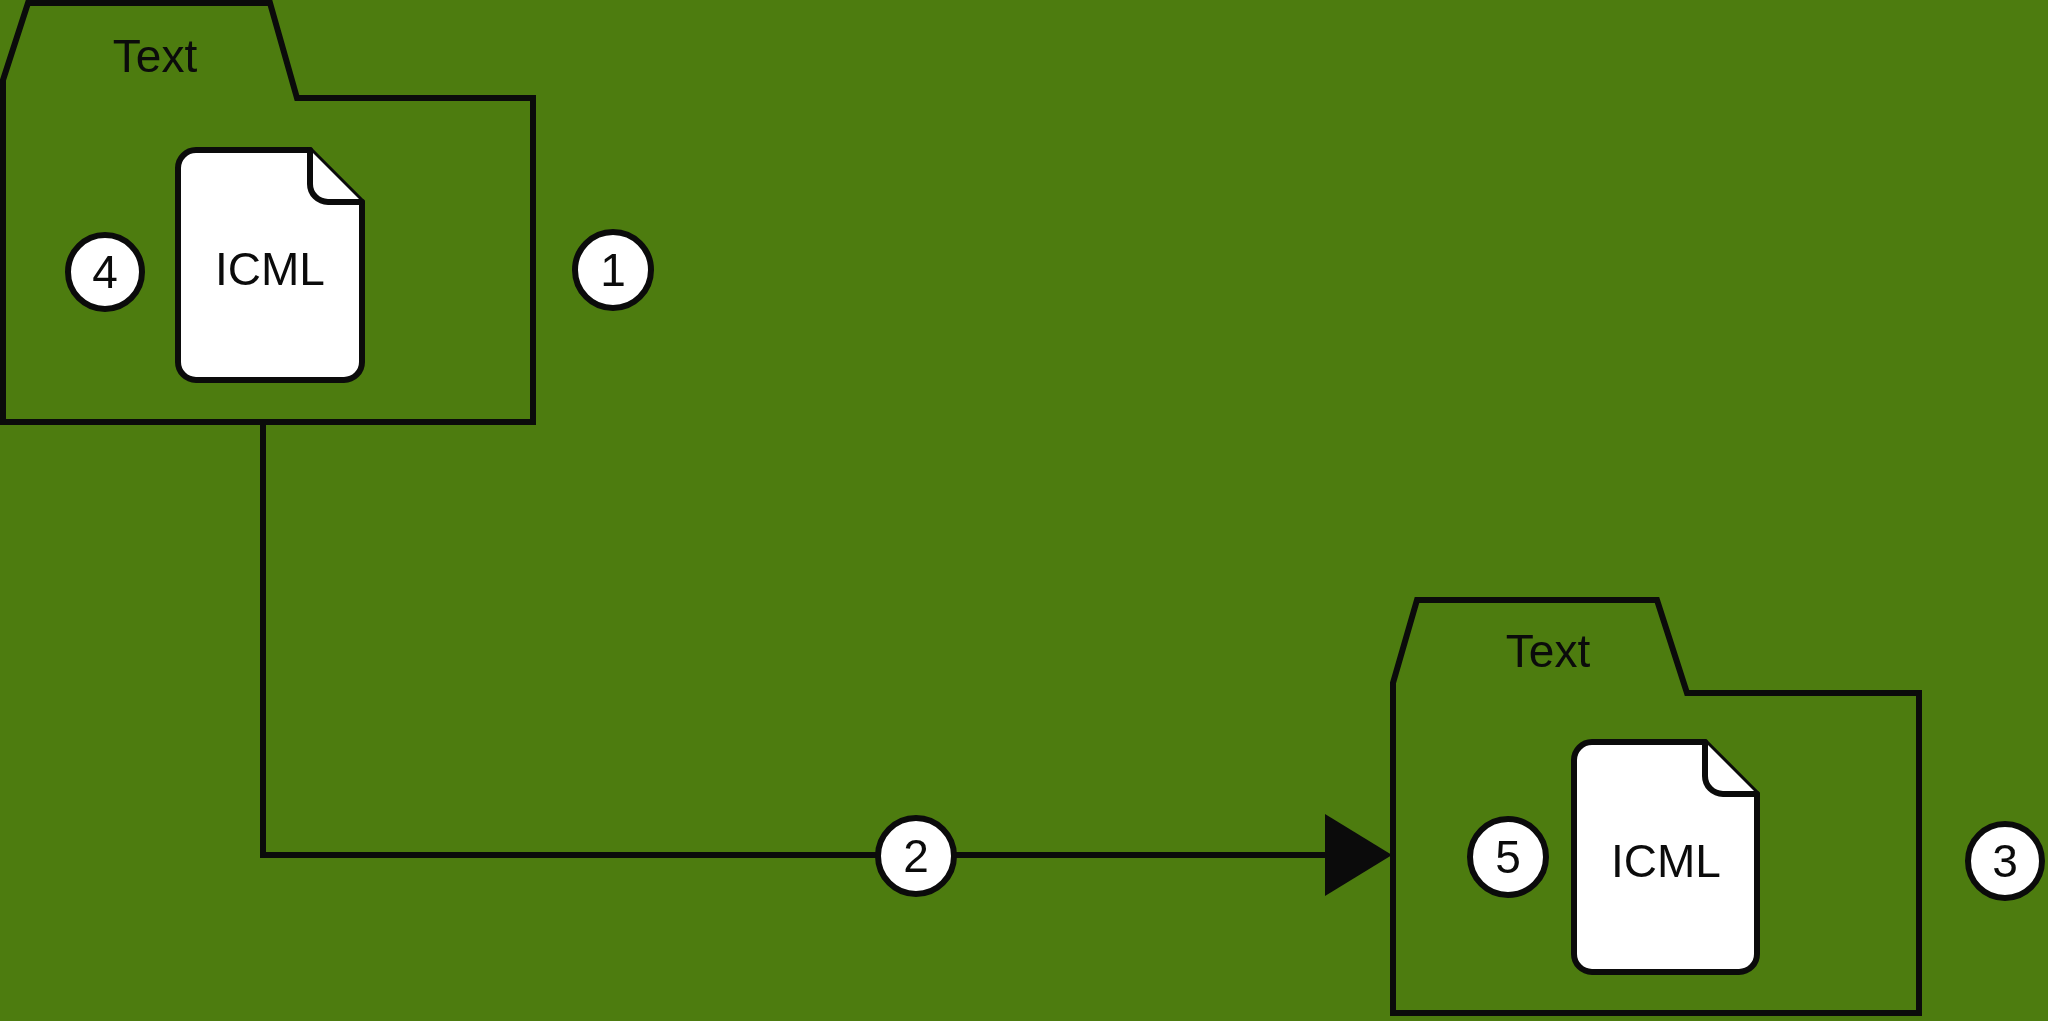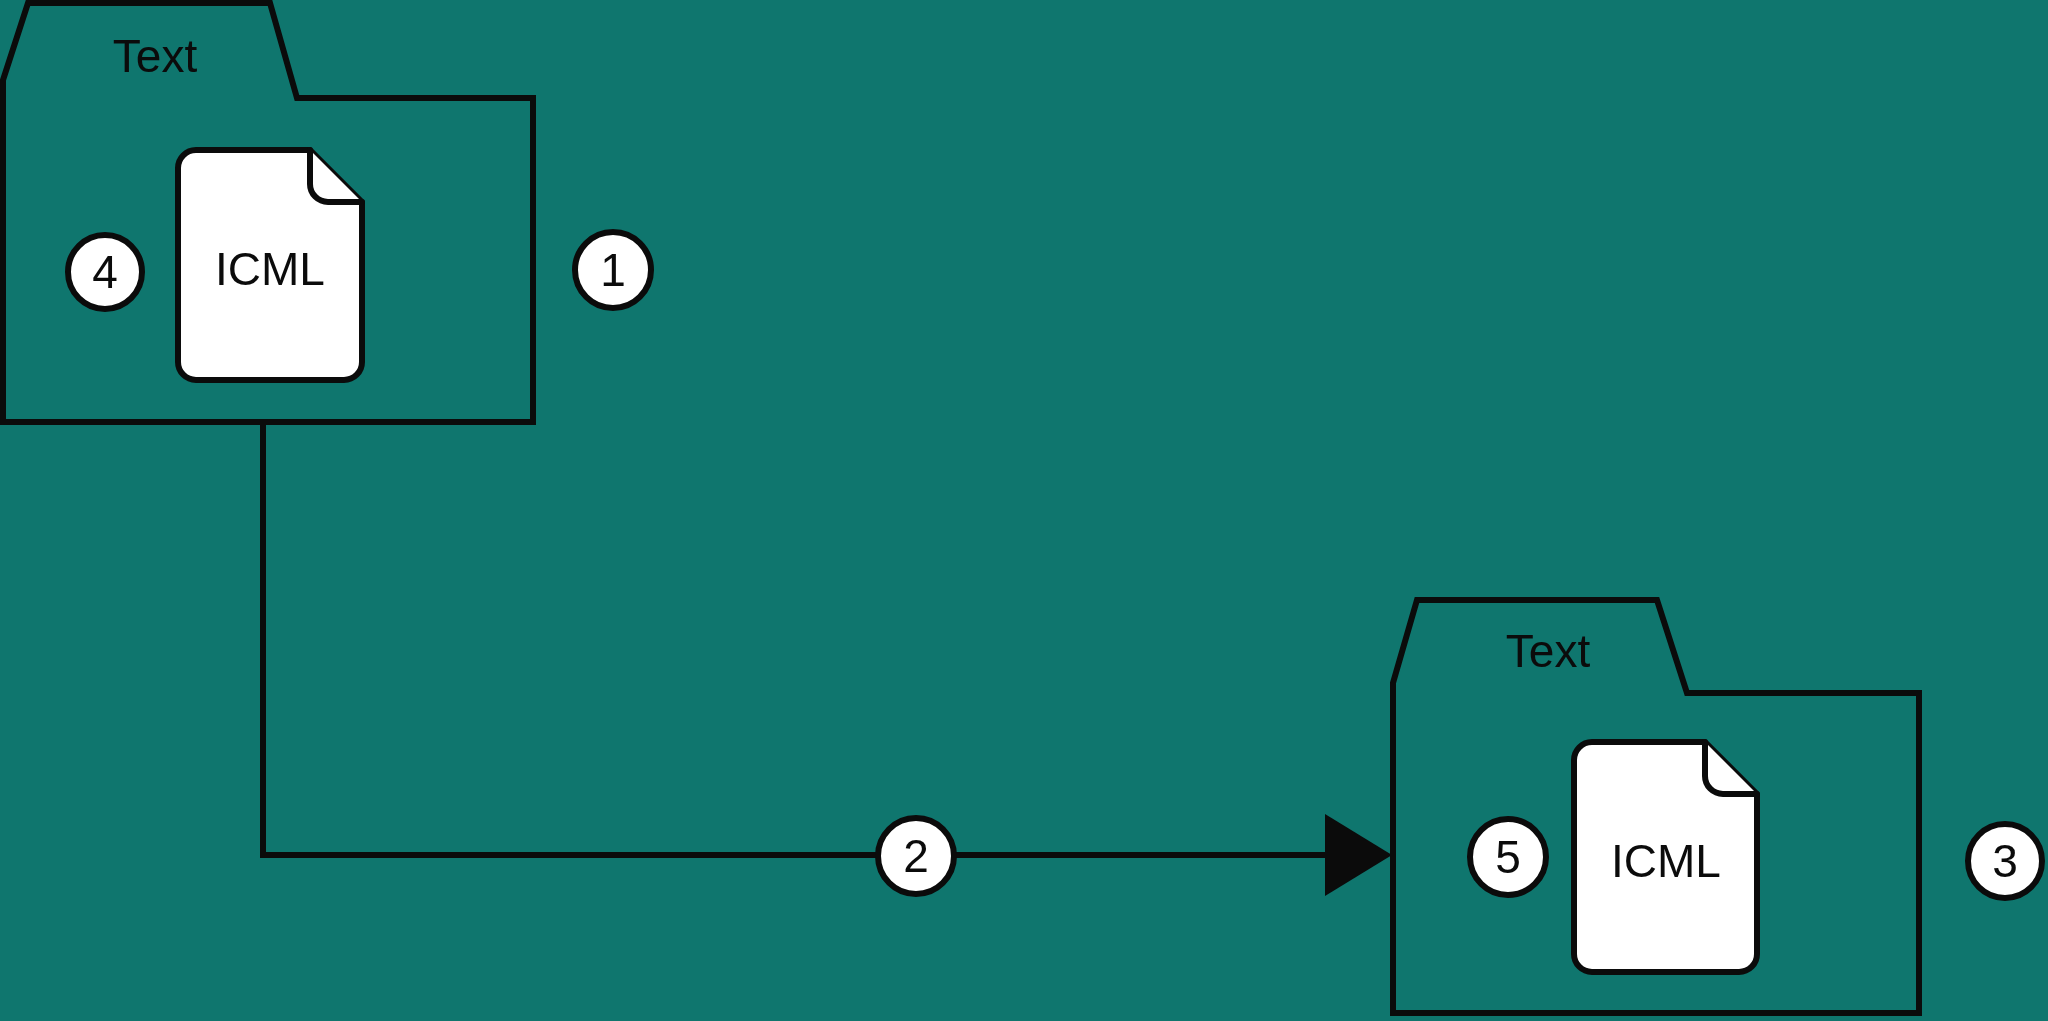--- a/index.html
+++ b/index.html
@@ -11,21 +11,21 @@
   body {
     width: 2048px;
     height: 1021px;
     font-family: "Liberation Sans", sans-serif;
     overflow: hidden;
   }
   #diagram-root {
     position: relative;
     width: 2048px;
     height: 1021px;
-    background: #0f766e;
+    background: #4d7c0f;
   }
   svg.canvas {
     position: absolute;
     top: 0;
     left: 0;
     width: 2048px;
     height: 1021px;
     display: block;
   }
   .stroke-shape {

